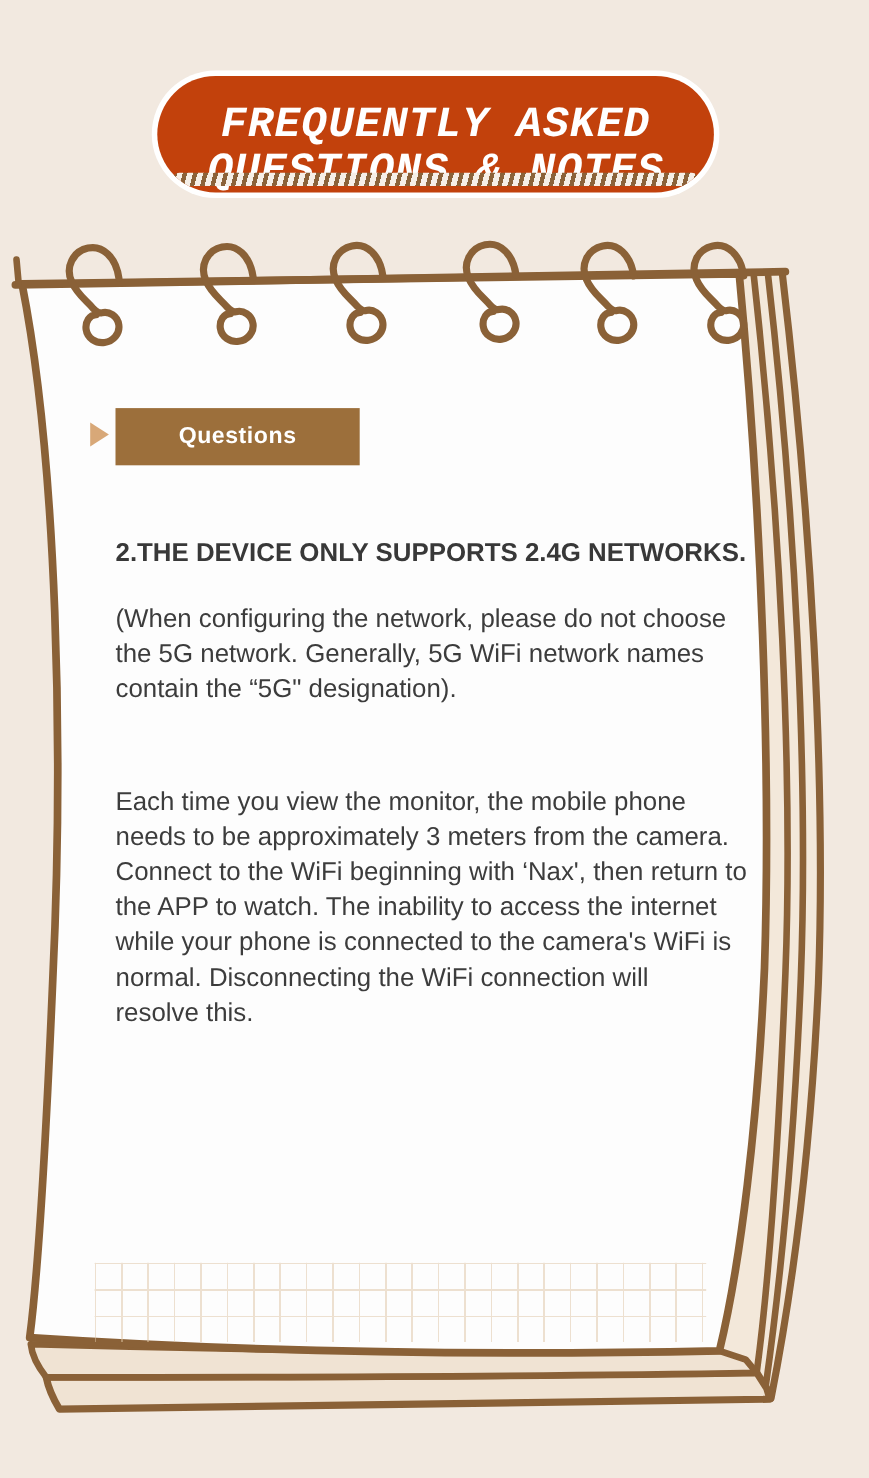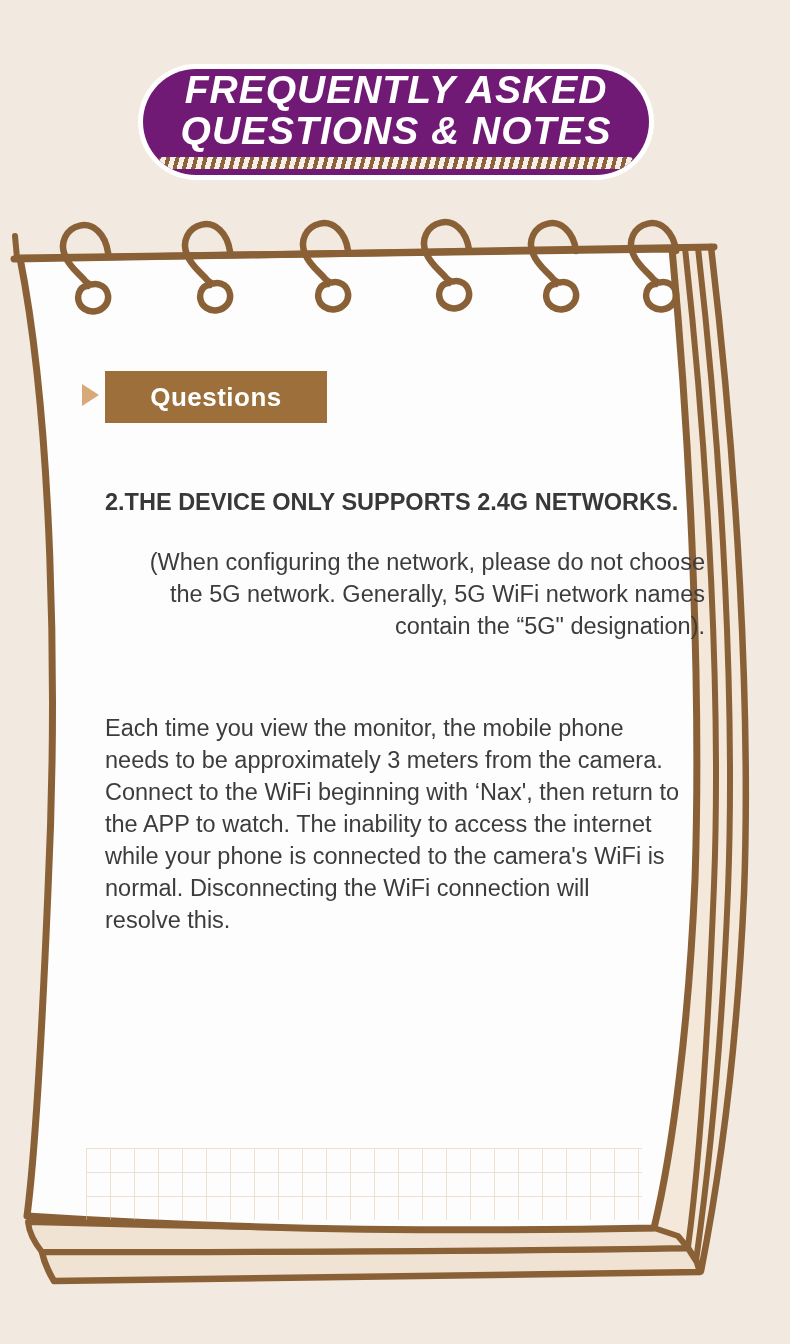--- a/index.html
+++ b/index.html
@@ -11,22 +11,22 @@
   }
   .stage{position:absolute;left:0;top:0;width:790px;height:1344px;}
 
   
   .banner{
     position:absolute;left:138px;top:64px;width:516px;height:116px;
     background:#ffffff;border-radius:58px;
   }
   .banner-inner{
     position:absolute;left:5px;top:5px;right:5px;bottom:5px;
-    background:#701a75;border-radius:53px;overflow:hidden;
-    padding-top:0;box-sizing:border-box;
+    background:#c2410c;border-radius:53px;overflow:hidden;
+    padding-top:25px;box-sizing:border-box;font-family:Liberation Mono, monospace;
   }
   .banner-line{
     font-style:italic;font-weight:700;font-size:39px;line-height:41px;
     color:#ffffff;text-align:center;letter-spacing:1px;white-space:nowrap;
   }
   .banner-hatch{
     position:absolute;left:14px;right:14px;bottom:6px;height:12px;
     border-radius:6px;
     background:repeating-linear-gradient(105deg,#8b6239 0 4px,#f6efe7 4px 9px);
   }
@@ -41,37 +41,37 @@
     background:
       repeating-linear-gradient(to right,  #dfc5a4 0 1.5px, transparent 1.5px 24px),
       repeating-linear-gradient(to bottom, #dfc5a4 0 1.5px, transparent 1.5px 24px);
   }
 
   
   .q-label{
     position:absolute;left:105px;top:371px;width:222px;height:52px;
     background:#9c6f3b;color:#ffffff;
     display:flex;align-items:center;justify-content:center;
-    font-weight:700;font-size:26px;letter-spacing:.5px;
+    font-weight:700;font-size:21px;letter-spacing:.5px;
   }
   .q-arrow{
     position:absolute;left:82px;top:384px;width:0;height:0;
     border-top:11px solid transparent;border-bottom:11px solid transparent;
     border-left:17px solid #d8a878;
   }
 
   
   .tx{
     position:absolute;left:105px;width:600px;
     color:#3c3c3c;font-size:23.5px;line-height:32px;
     white-space:pre-line;
   }
   .tx.bold{font-weight:700;color:#383838;}
   .h1{top:486px;}
-  .p1{top:546px;text-align:right;}
+  .p1{top:546px;}
   .h2{top:666px;}
   .p2{top:712px;}
 </style>
 </head>
 <body>
 
 <div class="stage">
 
   <div class="banner">
     <div class="banner-inner">

